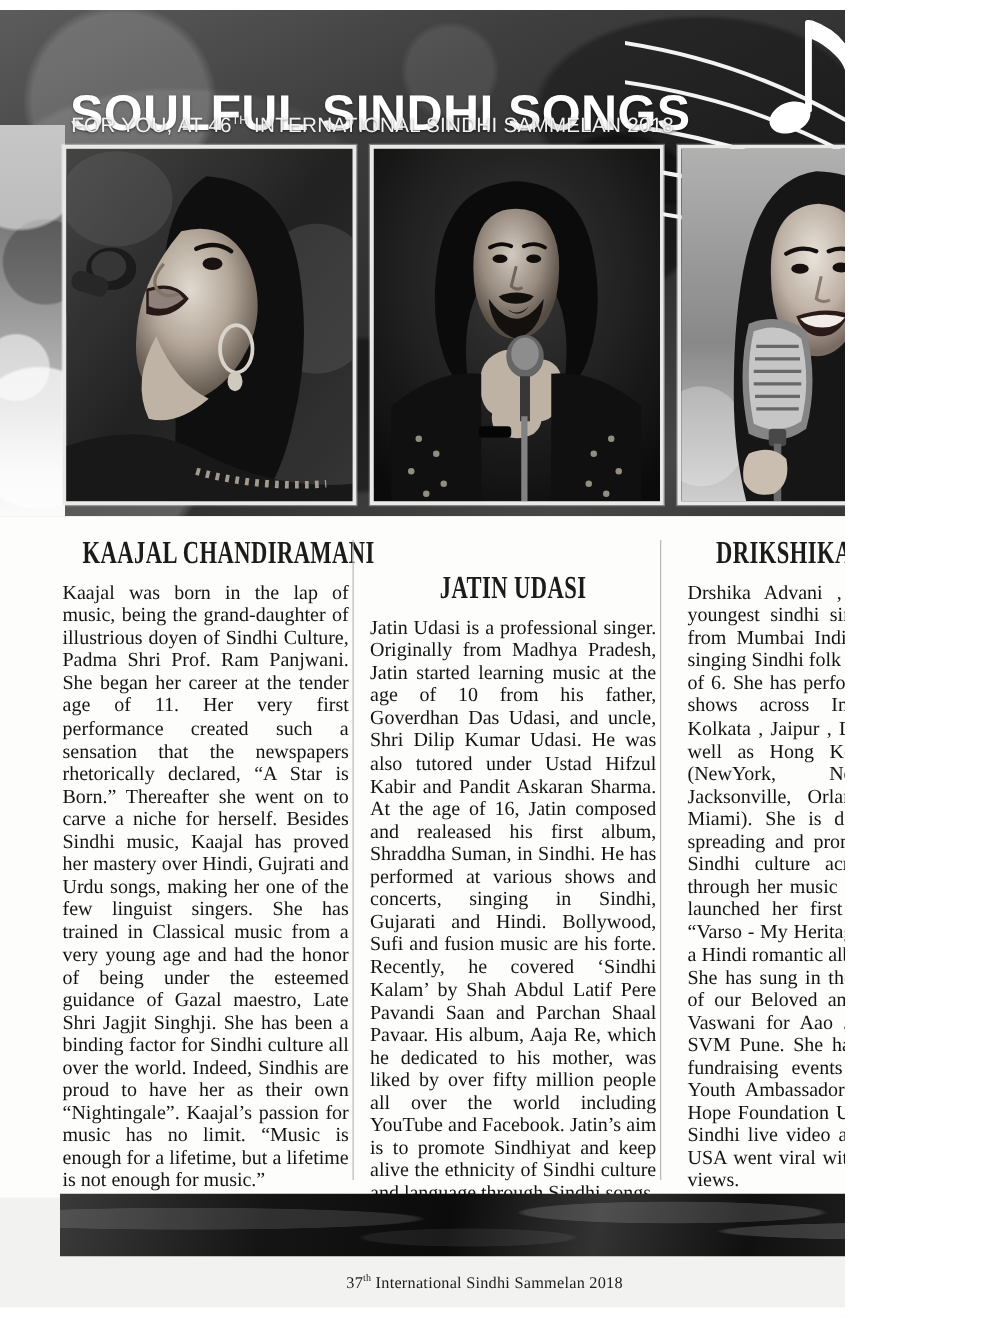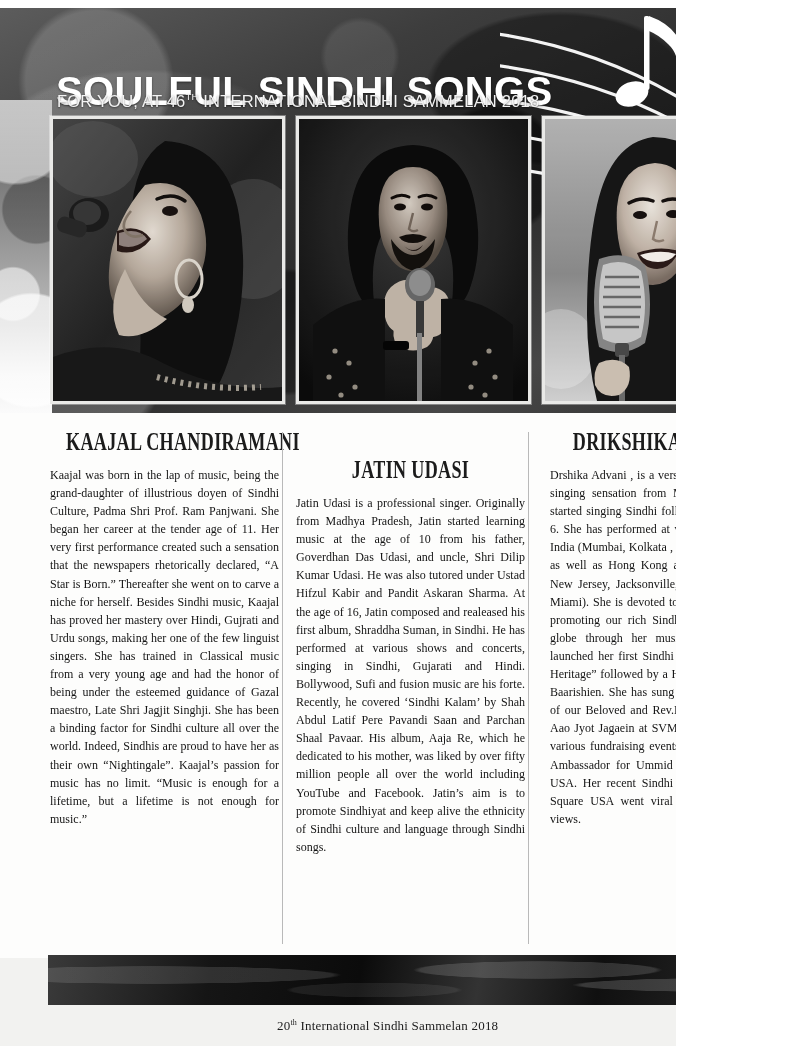--- a/index.html
+++ b/index.html
@@ -113,21 +113,21 @@
     font-weight:700;
     letter-spacing:.4px;
     color:#1b1b1b;
     margin:0 0 14px 0;
     transform:scaleX(.86) scaleY(1.22);
     transform-origin:center top;
     white-space:nowrap;
   }
   .artist-bio{
     font-family:"Liberation Serif", serif;
-    font-size:12px;
+    font-size:16px;
     line-height:18.1px;
     text-align:justify;
     text-justify:inter-word;
     color:#141414;
     margin:0;
     hyphens:none;
   }
 
   
   .divider{
@@ -417,18 +417,18 @@
       <p class="artist-bio">Drshika Advani , is a versatile youngest sindhi singing sensation from Mumbai India . She started singing Sindhi folk songs at the age of 6. She has performed at various shows across India (Mumbai, Kolkata , Jaipur , Delhi , Pune) as well as Hong Kong and USA (NewYork, New Jersey, Jacksonville, Orlando, Lakeland, Miami). She is devoted towards spreading and promoting our rich Sindhi culture across the globe through her music and has already launched her first Sindhi Album “Varso - My Heritage” followed by a Hindi romantic album Baarishien. She has sung in the holy presence of our Beloved and Rev.Dada JP Vaswani for Aao Jyot Jagaein at SVM Pune. She has done various fundraising events in USA as a Youth Ambassador for Ummid A Hope Foundation USA. Her recent Sindhi live video at Times Square USA went viral with over 2.5 lakh views.</p>
     </div>
   </div>
 
   <div class="divider divider-1"></div>
   <div class="divider divider-2"></div>
 
   <div class="bottom-bar"></div>
 
   <div class="footer-left">
-    <span>20</span><sup>th</sup><span> International Sindhi Sammelan 2018</span>
+    <span>37</span><sup>th</sup><span> International Sindhi Sammelan 2018</span>
   </div>
   <div class="footer-page">49</div>
 
   <div class="edge-bottom"></div>
 </div>
 
 </body></html>

